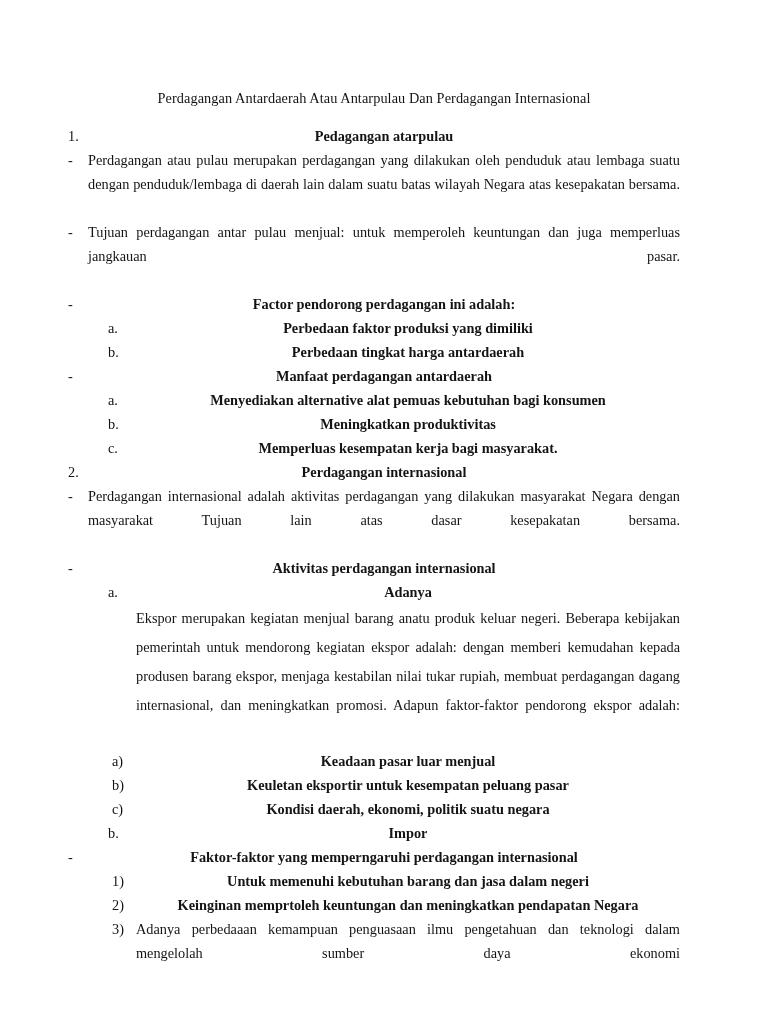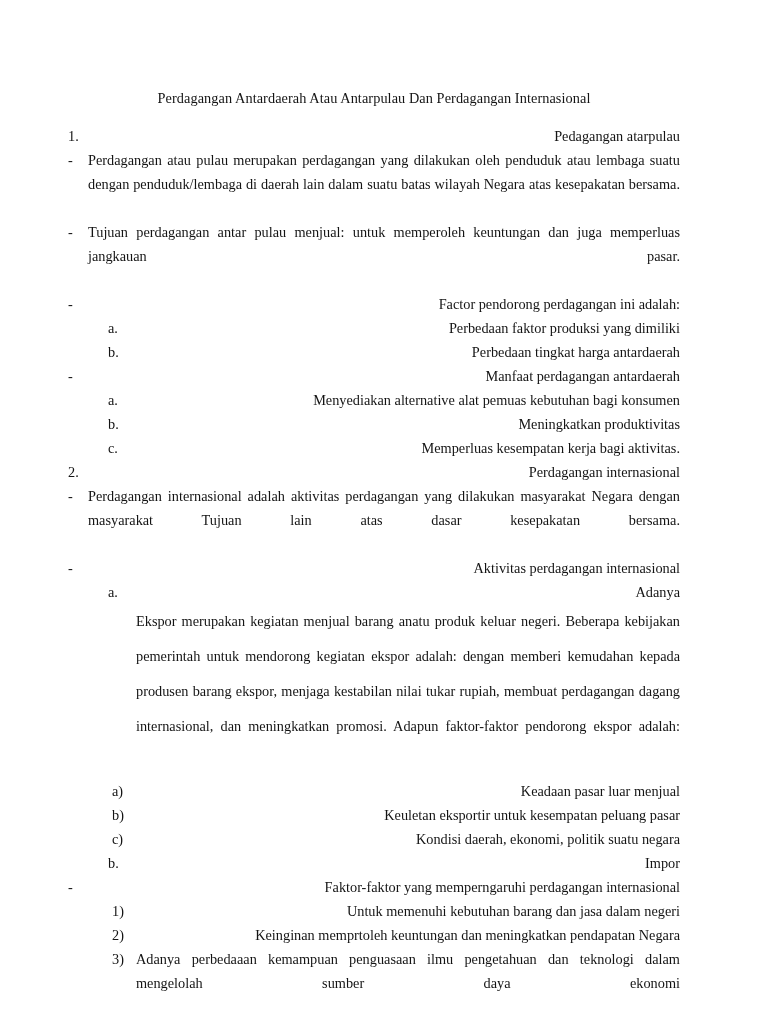--- a/index.html
+++ b/index.html
@@ -50,21 +50,22 @@
     text-justify: inter-word;
     hyphens: none;
   }
   
   .body-text::after {
     content: "";
     display: inline-block;
     width: 100%;
   }
   .no-just .body-text {
-    text-align: right;
+    text-align: center;
+    font-weight: bold;
   }
   .no-just .body-text::after {
     display: none;
   }
 
   
   
   .lvl1 { margin-left: 0px; }
   .lvl1 > .marker { width: 20px; }
 
@@ -73,21 +74,21 @@
   .lvl2 > .marker { width: 28px; }
 
   
   .lvl3 { margin-left: 44px; }
   .lvl3 > .marker { width: 24px; }
 
   
   .cont {
     margin-left: 68px;
     font-size: 14.3px;
-    line-height: 35px;
+    line-height: 29px;
     text-align: justify;
     text-justify: inter-word;
   }
   .cont::after {
     content: "";
     display: inline-block;
     width: 100%;
   }
 </style>
 </head>
@@ -129,21 +130,21 @@
       <div class="row lvl2 no-just">
         <span class="marker">a.</span>
         <span class="body-text">Menyediakan alternative alat pemuas kebutuhan bagi konsumen</span>
       </div>
       <div class="row lvl2 no-just">
         <span class="marker">b.</span>
         <span class="body-text">Meningkatkan produktivitas</span>
       </div>
       <div class="row lvl2 no-just">
         <span class="marker">c.</span>
-        <span class="body-text">Memperluas kesempatan kerja bagi aktivitas.</span>
+        <span class="body-text">Memperluas kesempatan kerja bagi masyarakat.</span>
       </div>
       <div class="row lvl1 no-just">
         <span class="marker">2.</span>
         <span class="body-text">Perdagangan internasional</span>
       </div>
       <div class="row lvl1">
         <span class="marker">-</span>
         <span class="body-text">Perdagangan internasional adalah aktivitas perdagangan yang dilakukan masyarakat Negara dengan masyarakat Tujuan lain atas dasar kesepakatan bersama.</span>
       </div>
       <div class="row lvl1 no-just">

